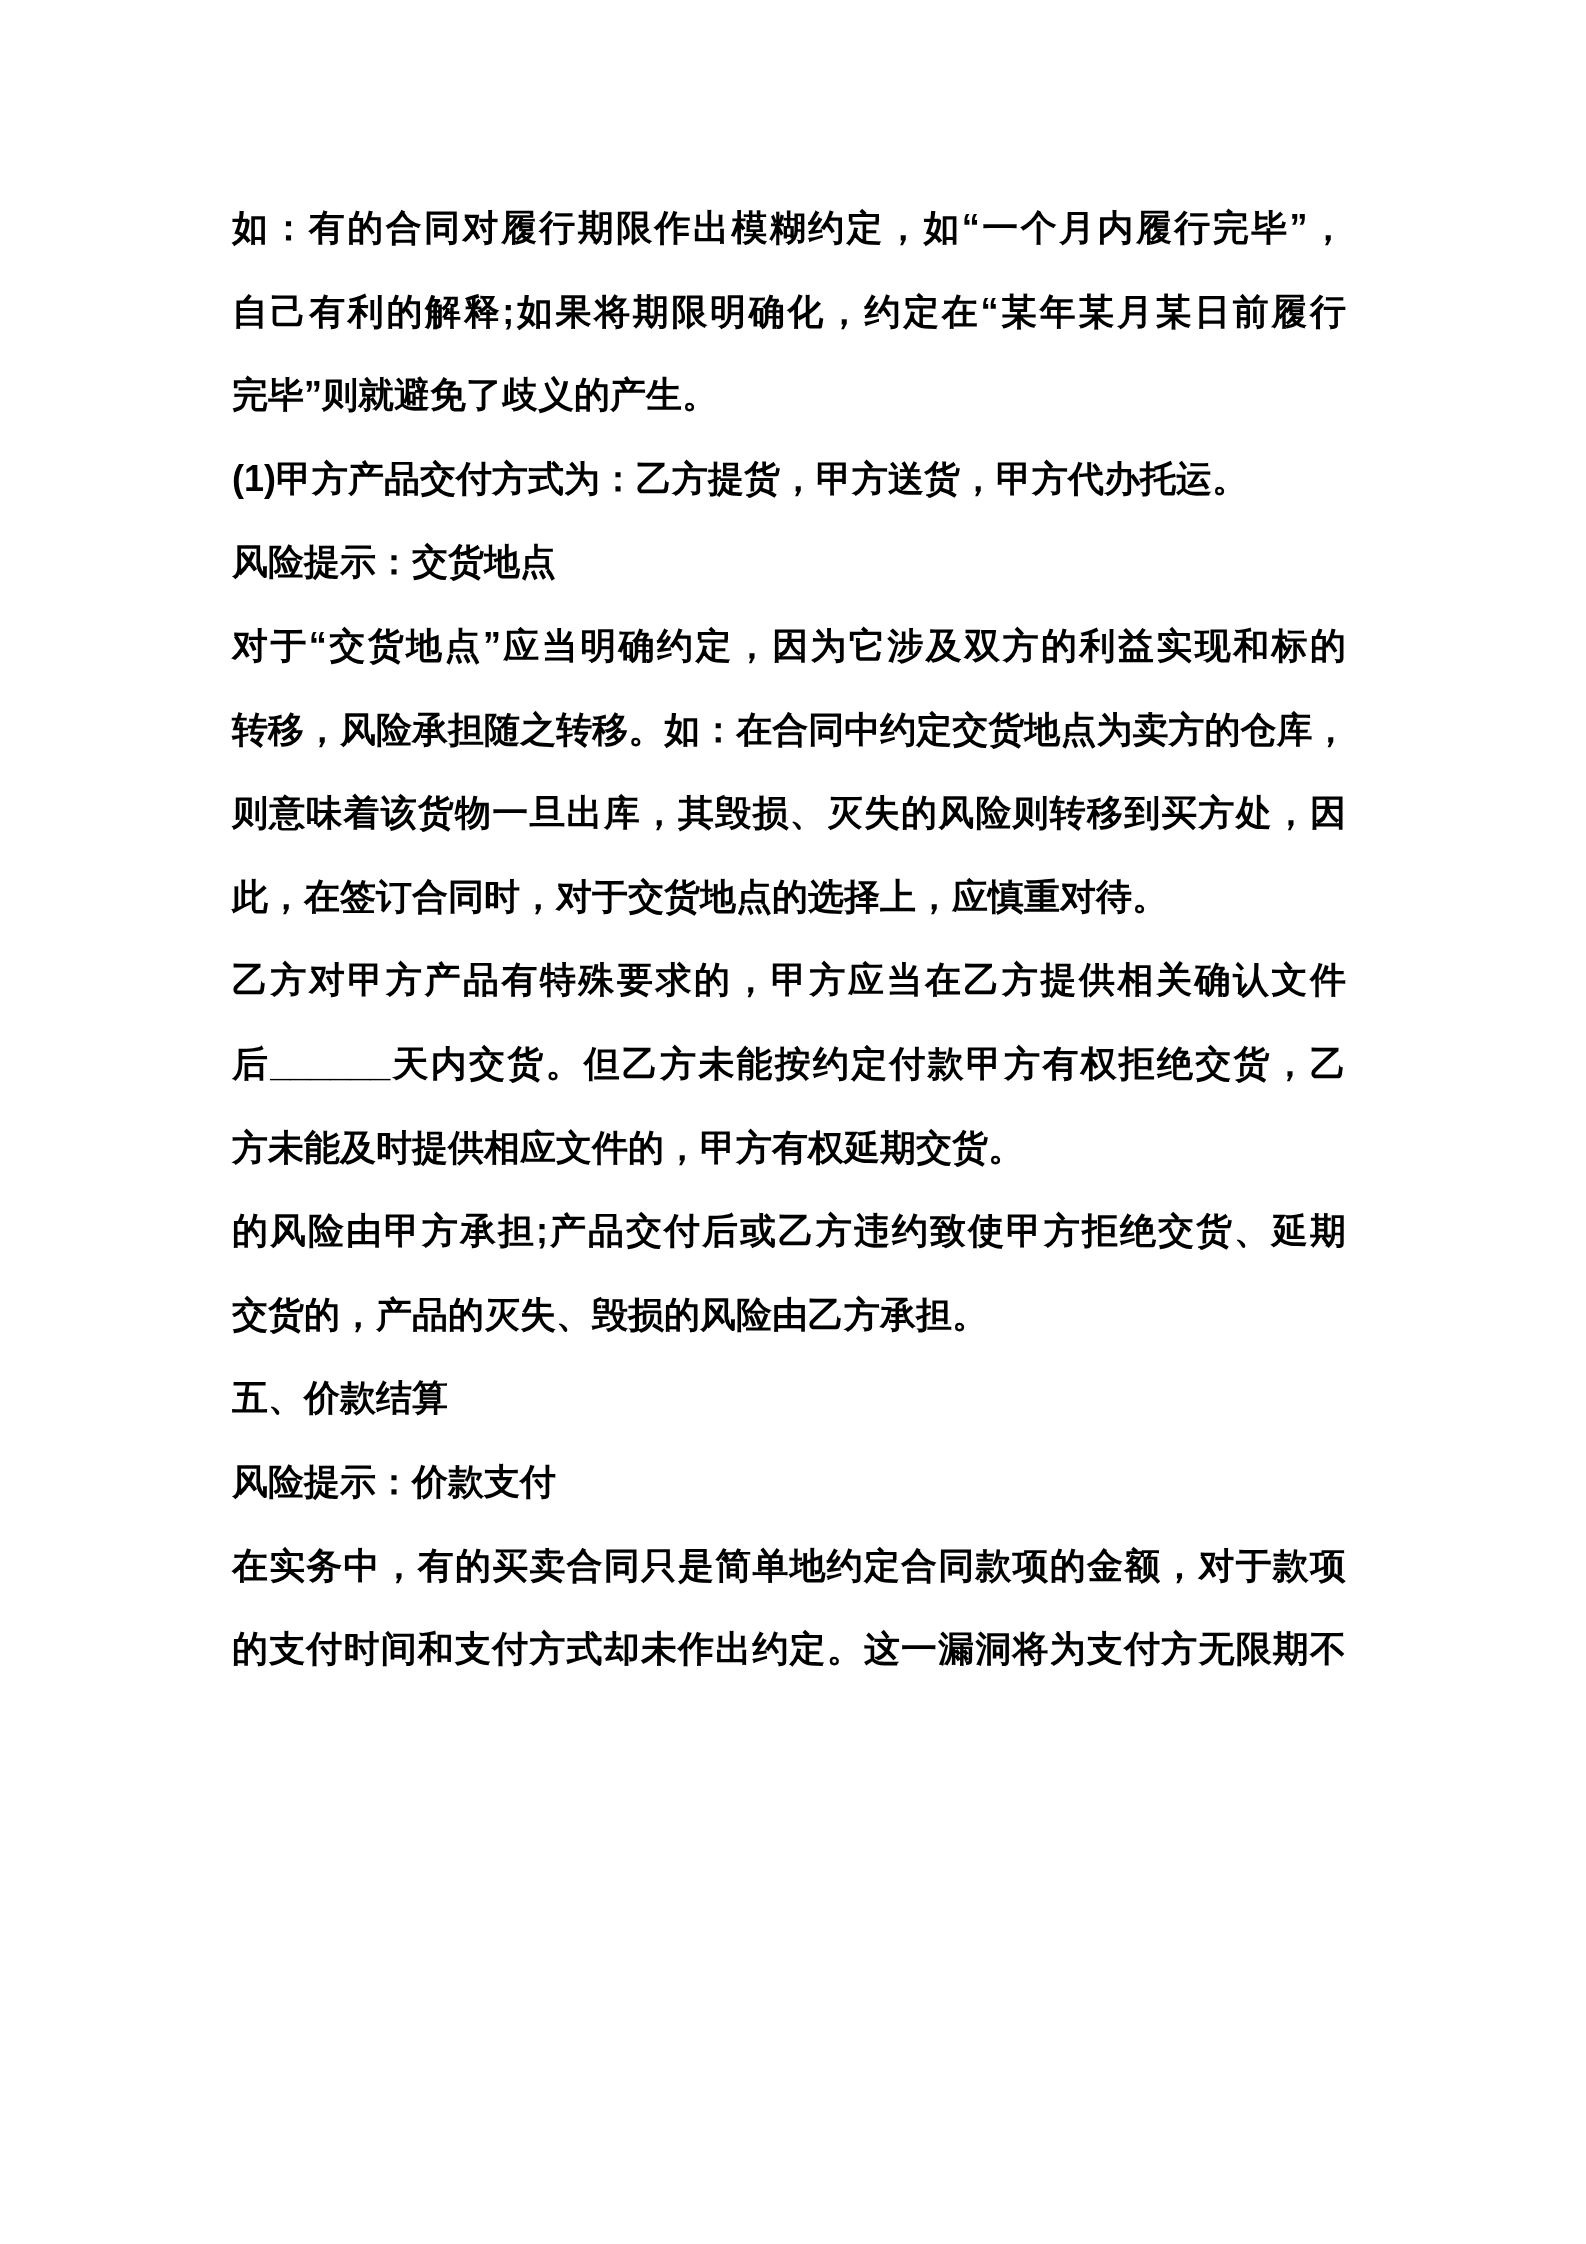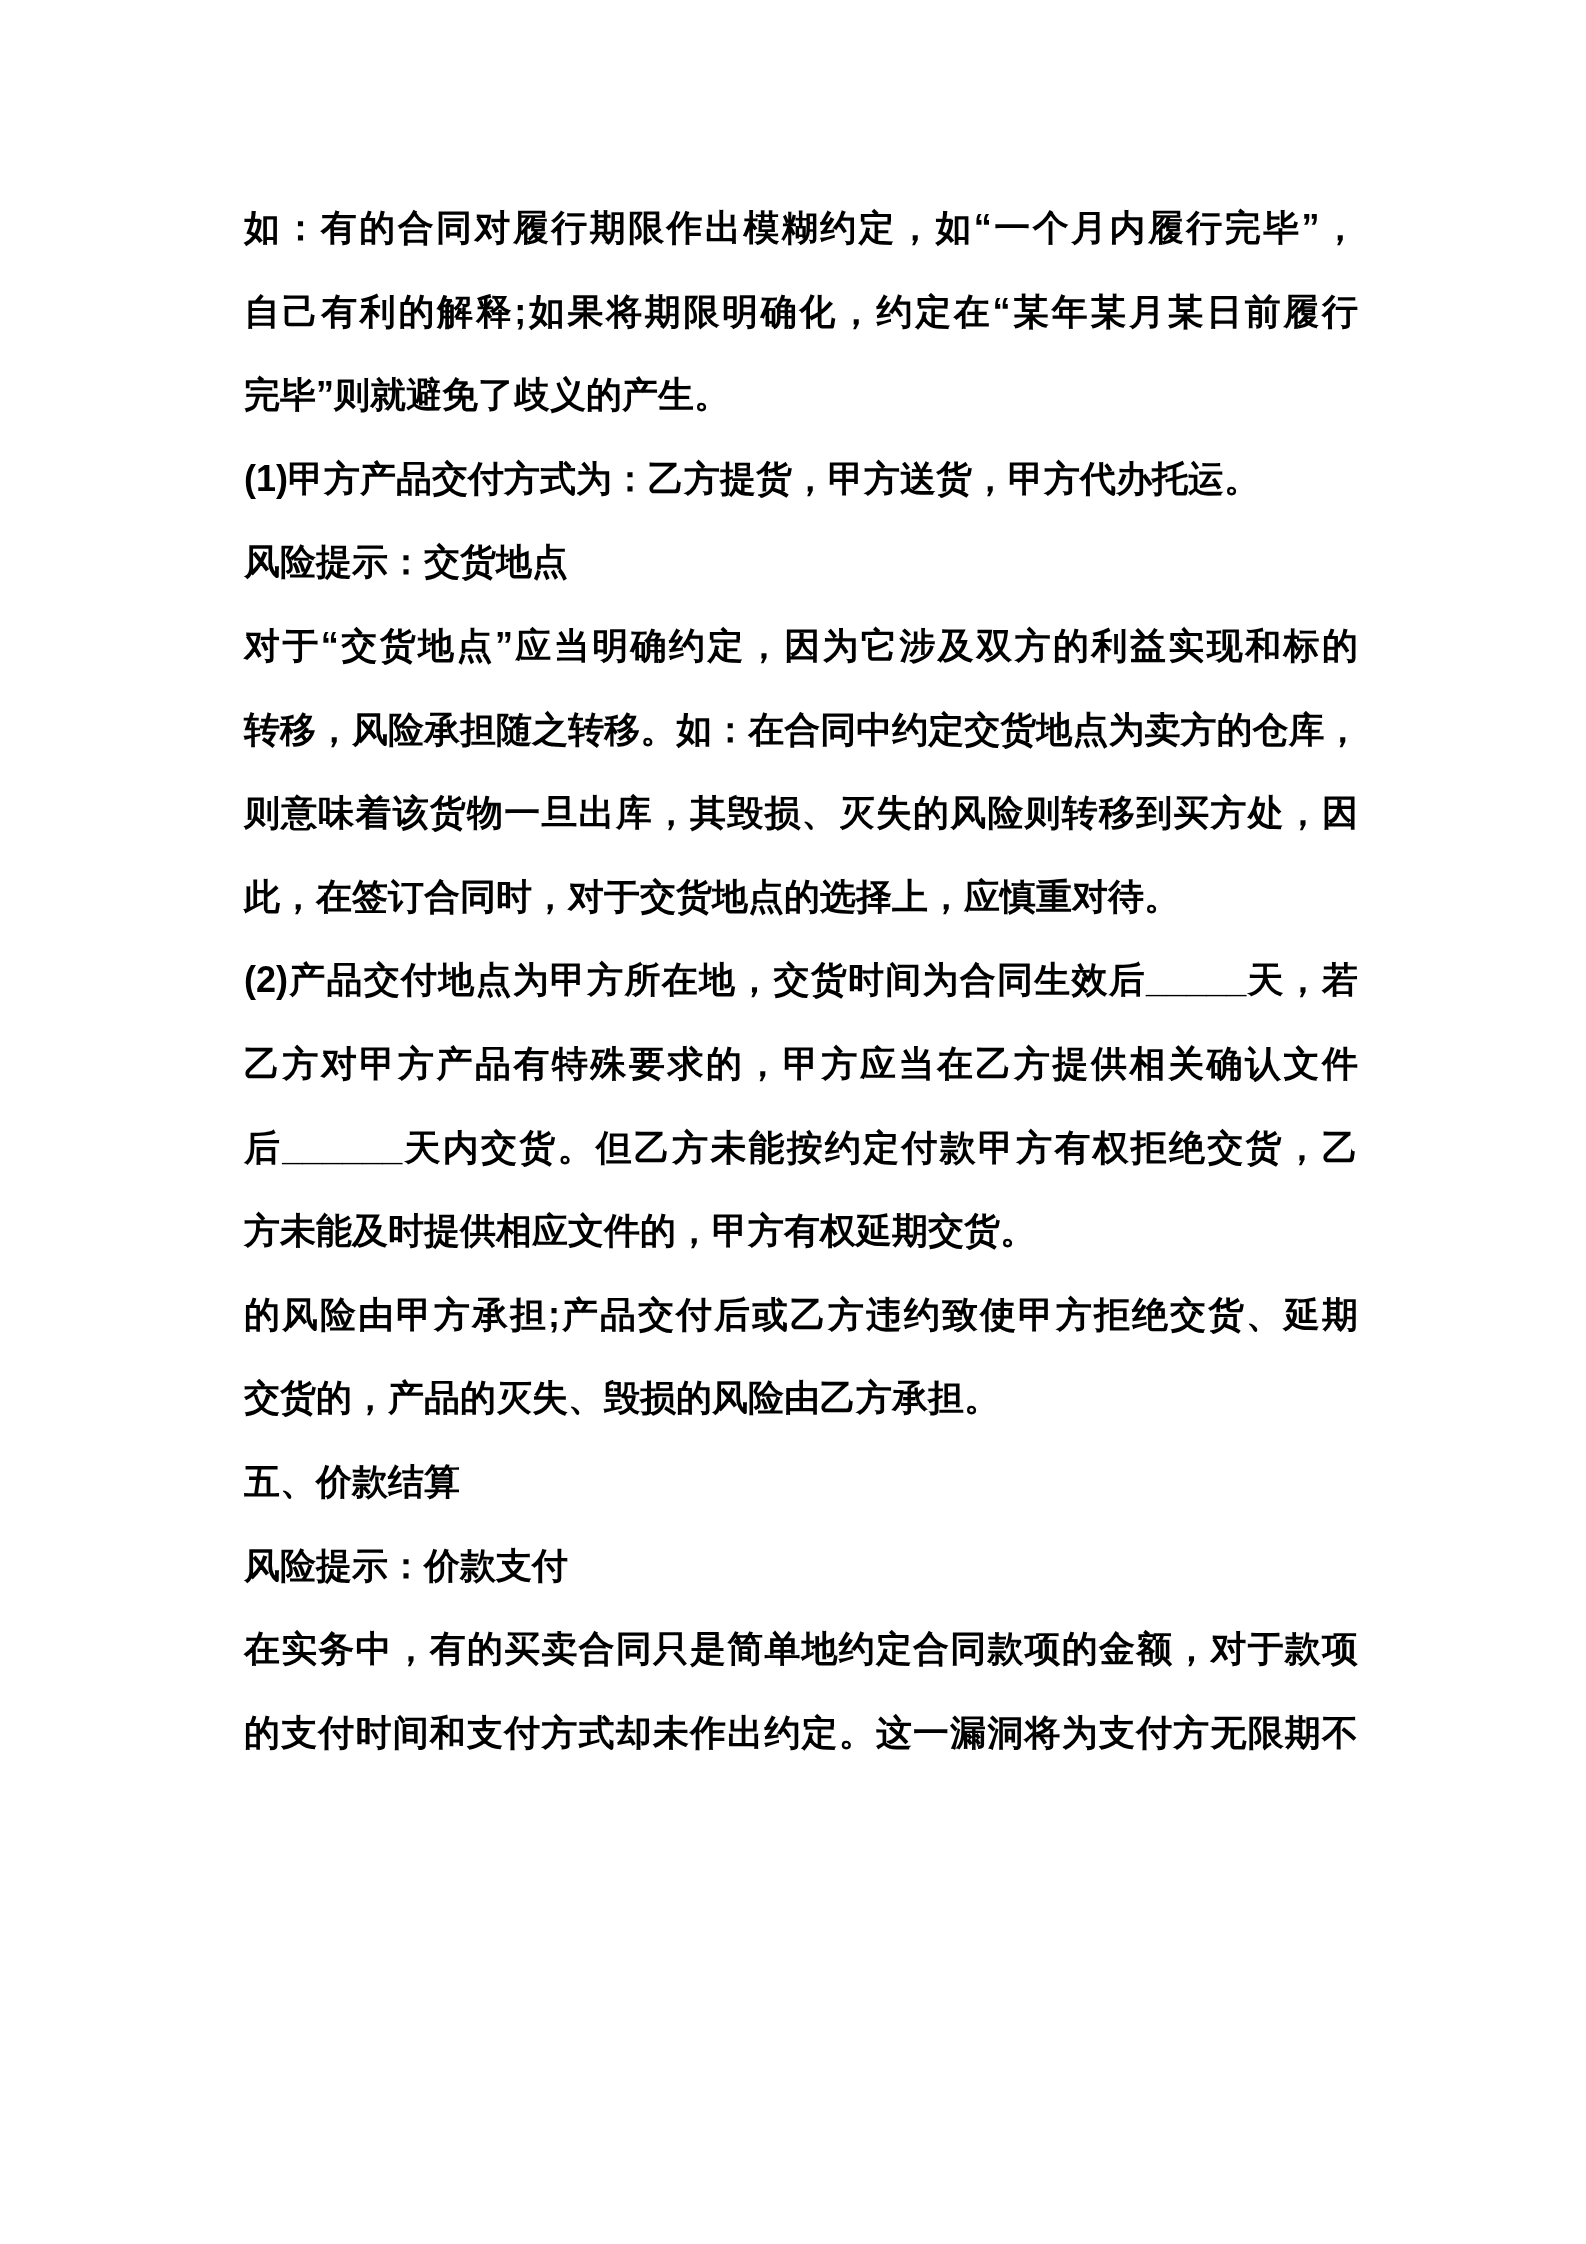--- a/index.html
+++ b/index.html
@@ -16,21 +16,20 @@
   }
   .doc {
     position: absolute;
     left: 232px;
     top: 186px;
     width: 1114px;
     color: #000000;
     font-weight: 700;
     font-size: 36px;
     line-height: 83.6px;
-    margin-left: 12px;
   }
   .line {
     text-align: left;
     white-space: normal;
   }
   
   .just {
     text-align: justify;
     text-align-last: justify;
   }
@@ -45,21 +44,20 @@
 <div class="doc">
   <div class="line just">如：有的合同对履行期限作出模糊约定，如“一个月内履行完毕”，</div>
   <div class="line just">自己有利的解释;如果将期限明确化，约定在“某年某月某日前履行</div>
   <div class="line">完毕”则就避免了歧义的产生。</div>
   <div class="line">(1)甲方产品交付方式为：乙方提货，甲方送货，甲方代办托运。</div>
   <div class="line">风险提示：交货地点</div>
   <div class="line just">对于“交货地点”应当明确约定，因为它涉及双方的利益实现和标的</div>
   <div class="line just tight">转移，风险承担随之转移。如：在合同中约定交货地点为卖方的仓库，</div>
   <div class="line just">则意味着该货物一旦出库，其毁损、灭失的风险则转移到买方处，因</div>
   <div class="line">此，在签订合同时，对于交货地点的选择上，应慎重对待。</div>
-  <div class="line just">(2)产品交付地点为甲方所在地，交货时间为合同生效后_____天，若</div>
   <div class="line just">乙方对甲方产品有特殊要求的，甲方应当在乙方提供相关确认文件</div>
   <div class="line just">后______天内交货。但乙方未能按约定付款甲方有权拒绝交货，乙</div>
   <div class="line">方未能及时提供相应文件的，甲方有权延期交货。</div>
   <div class="line just">的风险由甲方承担;产品交付后或乙方违约致使甲方拒绝交货、延期</div>
   <div class="line">交货的，产品的灭失、毁损的风险由乙方承担。</div>
   <div class="line">五、价款结算</div>
   <div class="line">风险提示：价款支付</div>
   <div class="line just">在实务中，有的买卖合同只是简单地约定合同款项的金额，对于款项</div>
   <div class="line just">的支付时间和支付方式却未作出约定。这一漏洞将为支付方无限期不</div>
 </div>

